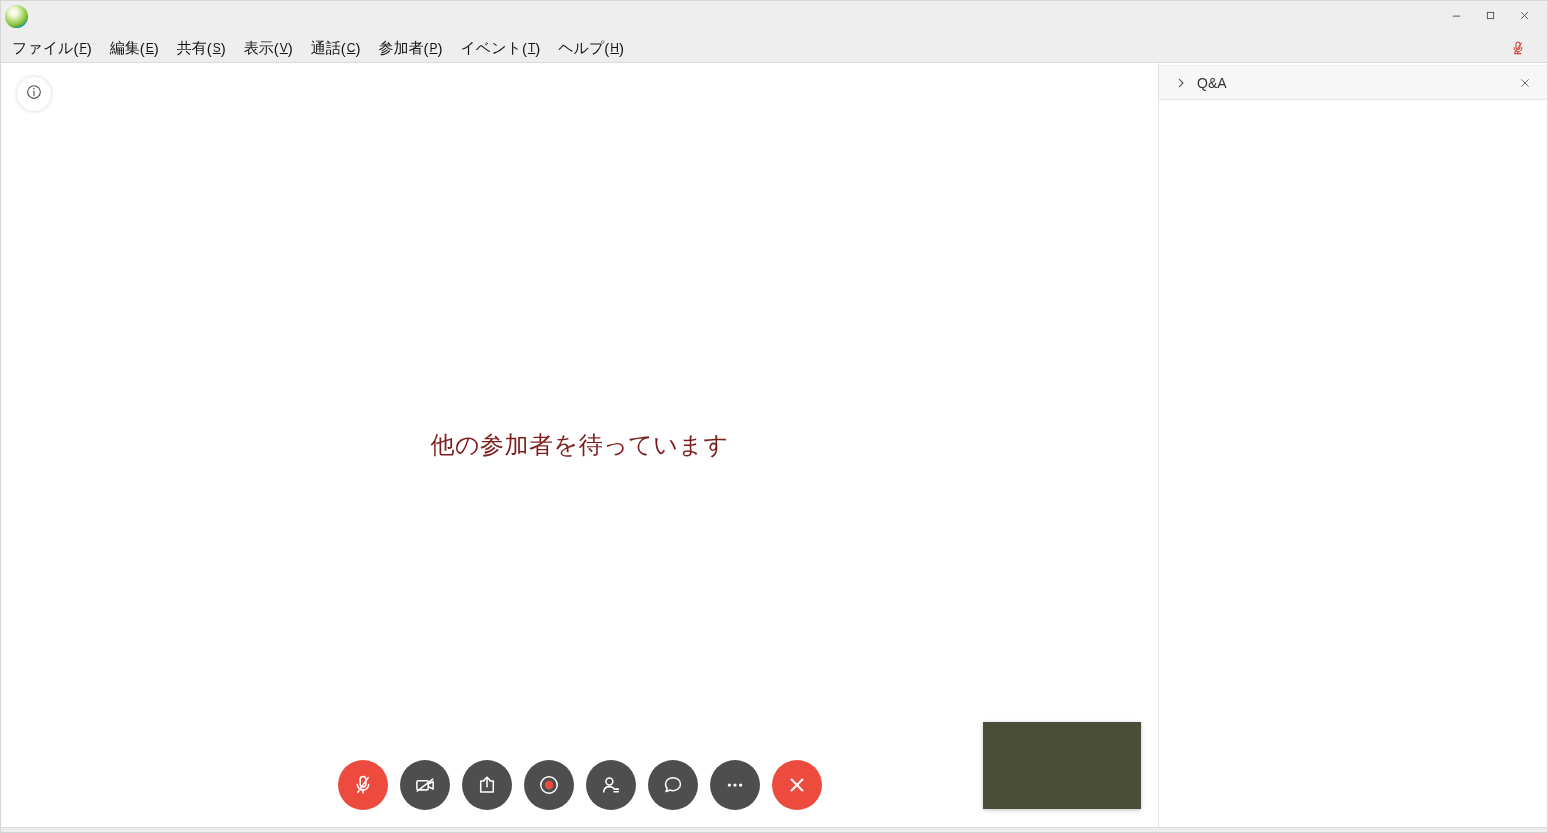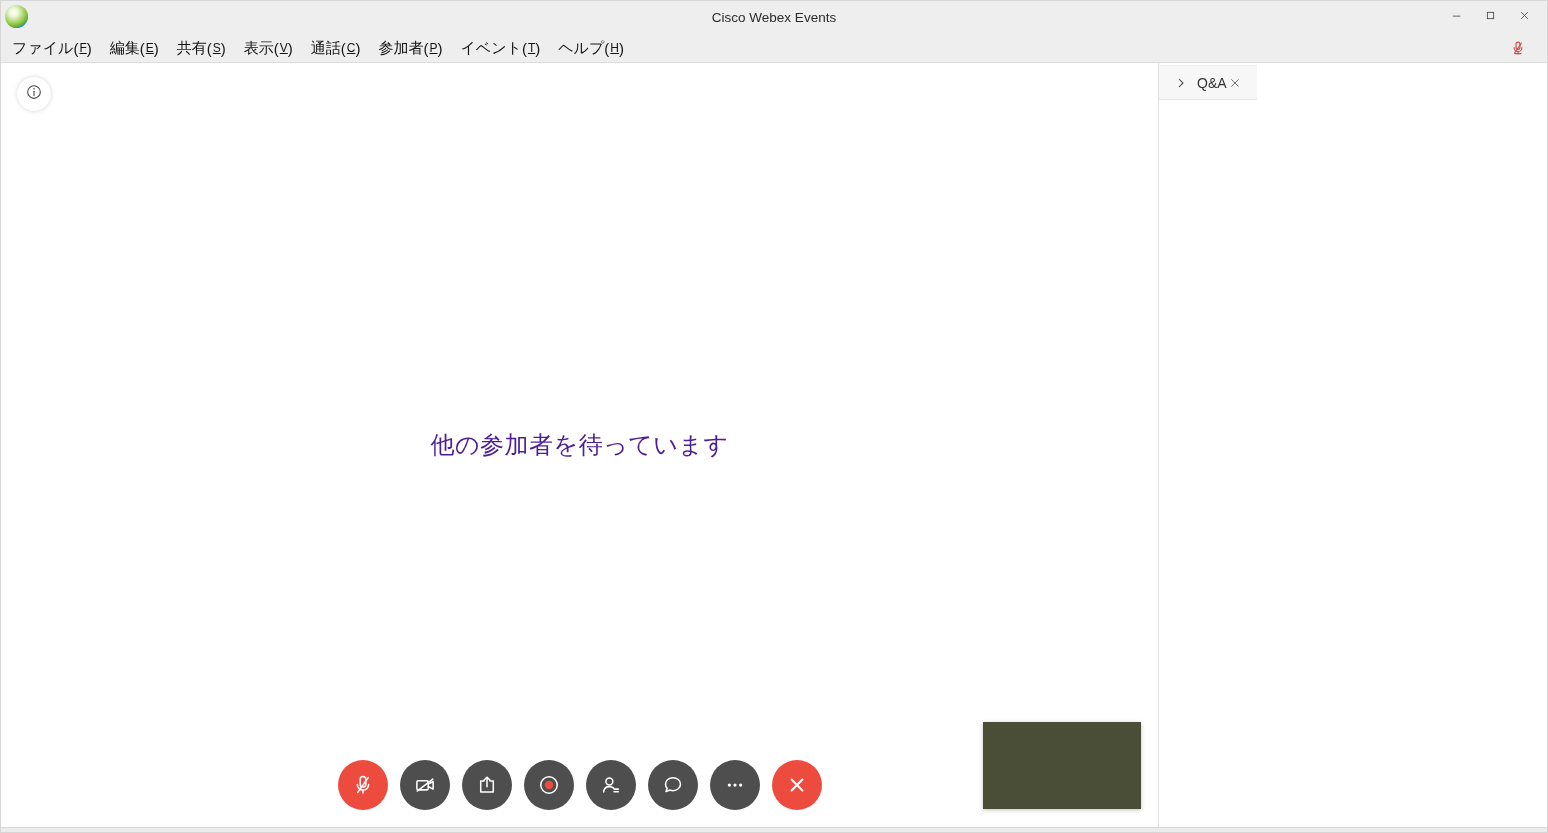--- a/index.html
+++ b/index.html
@@ -21,58 +21,57 @@
              border-bottom:1px solid #dcdcdc; flex:0 0 auto; position:relative; }
   .menu-item { font-size:15px; color:#141414; padding:0 9px; height:100%; display:flex; align-items:center; cursor:default; }
   .menu-item u { text-decoration:underline; font-size:12px; margin-left:1px; }
   .menubar-status { position:absolute; right:20px; top:4px; width:18px; height:20px; color:#d14a40; }
   .menubar-status svg { width:18px; height:20px; }
 
   
   .content-row { flex:1 1 auto; display:flex; min-height:0; }
   .main-area { width:1158px; position:relative; background:#ffffff; border-right:1px solid #e2e2e2; }
   .waiting-wrap { position:absolute; inset:0; display:flex; align-items:center; justify-content:center; }
-  .waiting-text { font-size:24px; color:#4c1d95; letter-spacing:0.5px; }
+  .waiting-text { font-size:24px; color:#7f1d1d; letter-spacing:0.5px; }
   .info-btn { position:absolute; left:16px; top:14px; width:34px; height:34px; border-radius:50%;
               background:#fff; box-shadow:0 0 4px rgba(0,0,0,0.18); display:flex; align-items:center; justify-content:center; color:#4a4a4a; }
   .info-btn svg { width:20px; height:20px; }
 
   
   .control-bar { position:absolute; bottom:17px; left:0; width:100%; display:flex; justify-content:center; gap:12px; }
   .tb-btn { width:50px; height:50px; border-radius:50%; display:flex; align-items:center; justify-content:center;
             color:#ffffff; cursor:pointer; }
   .tb-icon { display:flex; }
   .tb-icon svg { width:26px; height:26px; }
 
   
   .self-video { position:absolute; right:17px; bottom:18px; width:158px; height:87px;
                 box-shadow:0 1px 4px rgba(0,0,0,0.25); }
 
   
-  .qa-panel { flex:1; background:#ffffff; display:flex; flex-direction:row; }
+  .qa-panel { flex:1; background:#ffffff; display:flex; flex-direction:column; }
   .qa-header { margin-top:2px; height:35px; background:#f7f7f7; border-top:1px solid #ececec; border-bottom:1px solid #e4e4e4;
                display:flex; align-items:center; padding:0 14px; }
   .qa-collapse { width:16px; height:16px; color:#555; margin-right:8px; display:flex; cursor:pointer; }
   .qa-collapse svg { width:16px; height:16px; }
   .qa-title { font-size:14px; color:#333; }
   .qa-close { margin-left:auto; width:16px; height:16px; color:#666; display:flex; cursor:pointer; }
   .qa-close svg { width:16px; height:16px; }
   .qa-body { flex:1; background:#fff; }
 
   
   .bottom-strip { height:5px; background:#ececec; border-top:1px solid #d9d9d9; flex:0 0 auto; }
 </style>
 </head>
 <body>
 
 <div id="window">
 
   <div class="titlebar">
     <div class="logo"></div>
-    <div class="title">Cisco Webex Events</div>
     <div class="win-controls">
       <div class="win-btn">
           <span><svg viewBox="0 0 24 24" fill="none" stroke="currentColor" stroke-width="1.4">
               <path d="M6 13h12"></path>
             </svg></span>
         </div>
       <div class="win-btn">
           <span><svg viewBox="0 0 24 24" fill="none" stroke="currentColor" stroke-width="1.4">
               <rect x="7" y="7" width="10" height="10"></rect>
             </svg></span>

